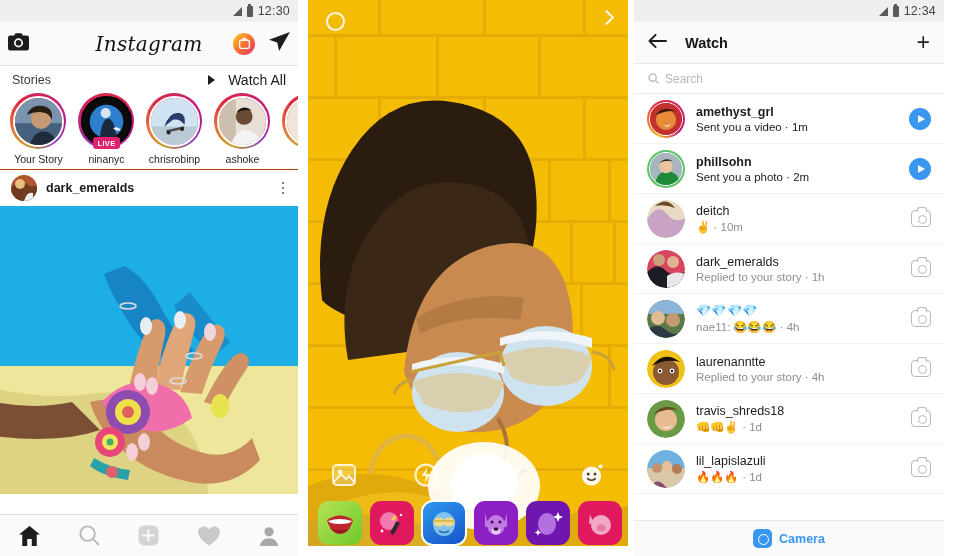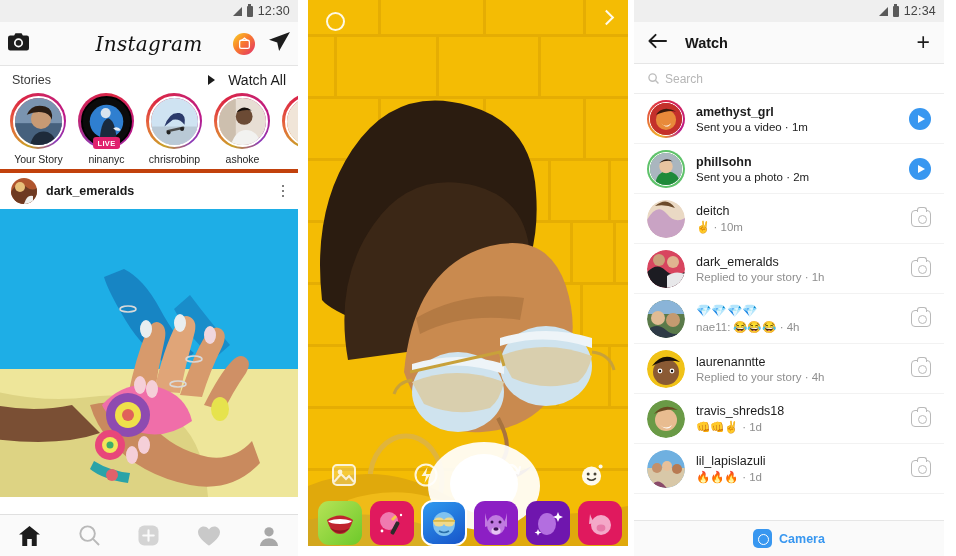--- a/index.html
+++ b/index.html
@@ -51,21 +51,21 @@
   }
   .hdr-right { margin-left:auto; display:flex; align-items:center; gap:14px; z-index:2;}
   .igtv-badge {
     width:22px;height:22px;border-radius:50%;
     background: linear-gradient(135deg,#f9d423 0%,#f97a2e 45%,#e1306c 100%);
     display:flex;align-items:center;justify-content:center;
   }
   .igtv-badge svg { width:13px;height:13px; }
 
   .stories-bar {
-    background:#fff; border-bottom:4px solid #c2410c;
+    background:#fff; border-bottom:1px solid #c2410c;
     padding: 6px 0 4px 0;
   }
   .stories-top {
     display:flex; align-items:center; justify-content:space-between;
     padding: 0 12px 5px 12px;
   }
   .stories-title { font-size:12.5px; color:#3a3a3a; }
   .watch-all { font-size:14px; color:#1c1c1c; display:flex; align-items:center; gap:13px; }
   .tri { width:0;height:0;border-left:7px solid #1c1c1c;border-top:5px solid transparent;border-bottom:5px solid transparent; }
 

